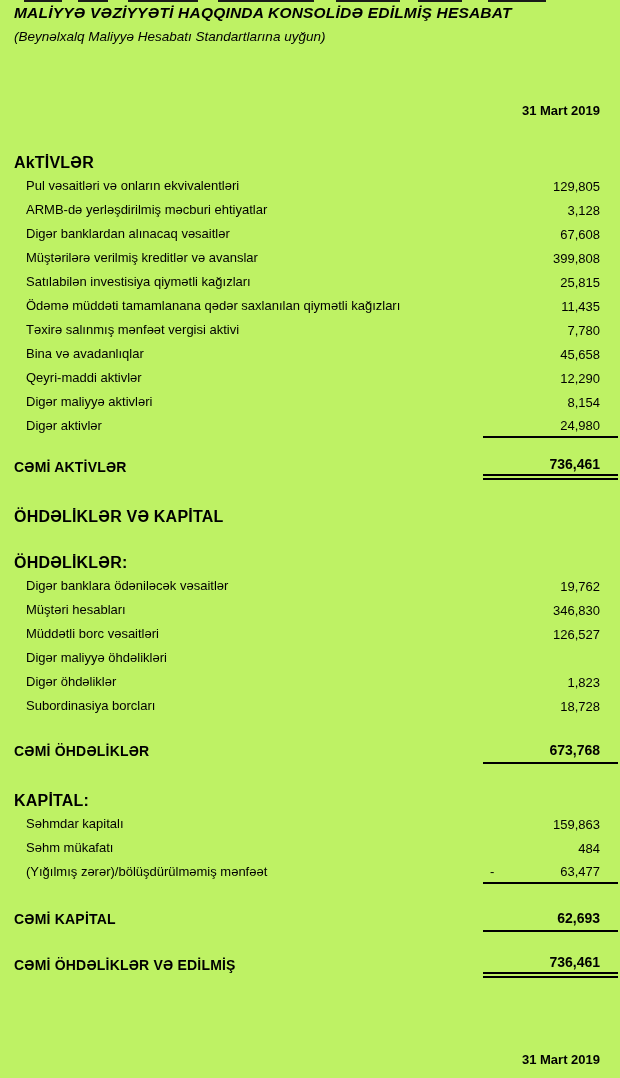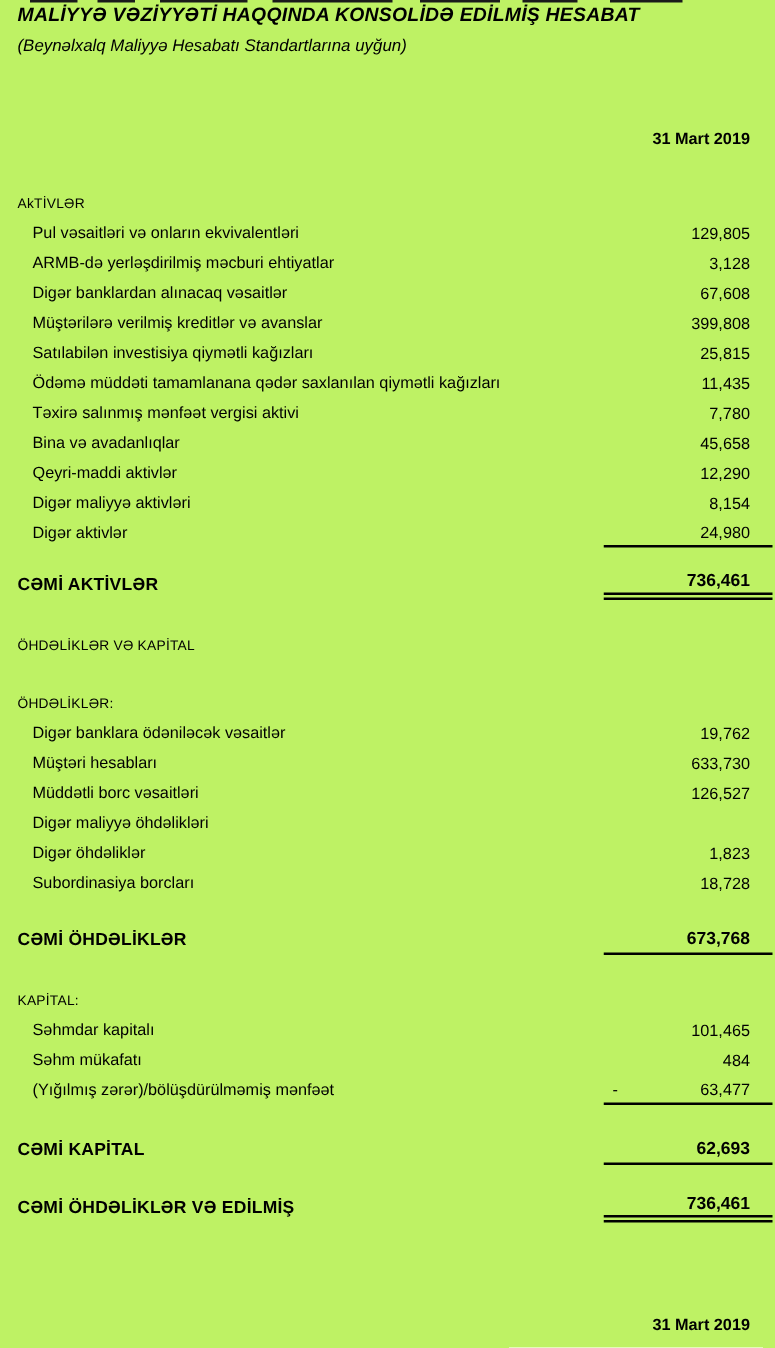--- a/index.html
+++ b/index.html
@@ -28,21 +28,21 @@
     font-size:13px; font-weight:bold;
   }
   .footer-date {
     position:absolute; top:1052px; right:20px;
     font-size:13px; font-weight:bold;
   }
 
   #statement { position:absolute; top:148px; left:14px; width:606px; }
 
   .heading {
-    font-size:11px; font-weight:normal;
+    font-size:16px; font-weight:bold;
     height:22px; line-height:22px; letter-spacing:0.2px;
     white-space:nowrap;
   }
   .section-0 .heading { margin-top:4px; }
   .section-1 .heading { margin-top:26px; }
   .section-2 .heading { margin-top:24px; }
   .section-3 .heading { margin-top:26px; }
 
   .row { display:flex; align-items:stretch; height:24px; font-size:13px; }
   .row .lbl { flex:1; padding-left:12px; line-height:24px; white-space:nowrap; }
@@ -168,21 +168,21 @@
         <div class="heading">ÖHDƏLİKLƏR:</div>
         <div class="row">
           <span class="lbl">Digər banklara ödəniləcək vəsaitlər</span>
           <span class="amt">
             <span>19,762</span>
           </span>
         </div>
         <div class="row">
           <span class="lbl">Müştəri hesabları</span>
           <span class="amt">
-            <span>633,730</span>
+            <span>346,830</span>
           </span>
         </div>
         <div class="row">
           <span class="lbl">Müddətli borc vəsaitləri</span>
           <span class="amt">
             <span>126,527</span>
           </span>
         </div>
         <div class="row">
           <span class="lbl">Digər maliyyə öhdəlikləri</span>
@@ -204,21 +204,21 @@
           <span class="amt rule-single">
             <span>673,768</span>
           </span>
         </div>
       </div>
       <div class="section section-3">
         <div class="heading">KAPİTAL:</div>
         <div class="row">
           <span class="lbl">Səhmdar kapitalı</span>
           <span class="amt">
-            <span>101,465</span>
+            <span>159,863</span>
           </span>
         </div>
         <div class="row">
           <span class="lbl">Səhm mükafatı</span>
           <span class="amt">
             <span>484</span>
           </span>
         </div>
         <div class="row rule">
           <span class="lbl">(Yığılmış zərər)/bölüşdürülməmiş mənfəət</span>

